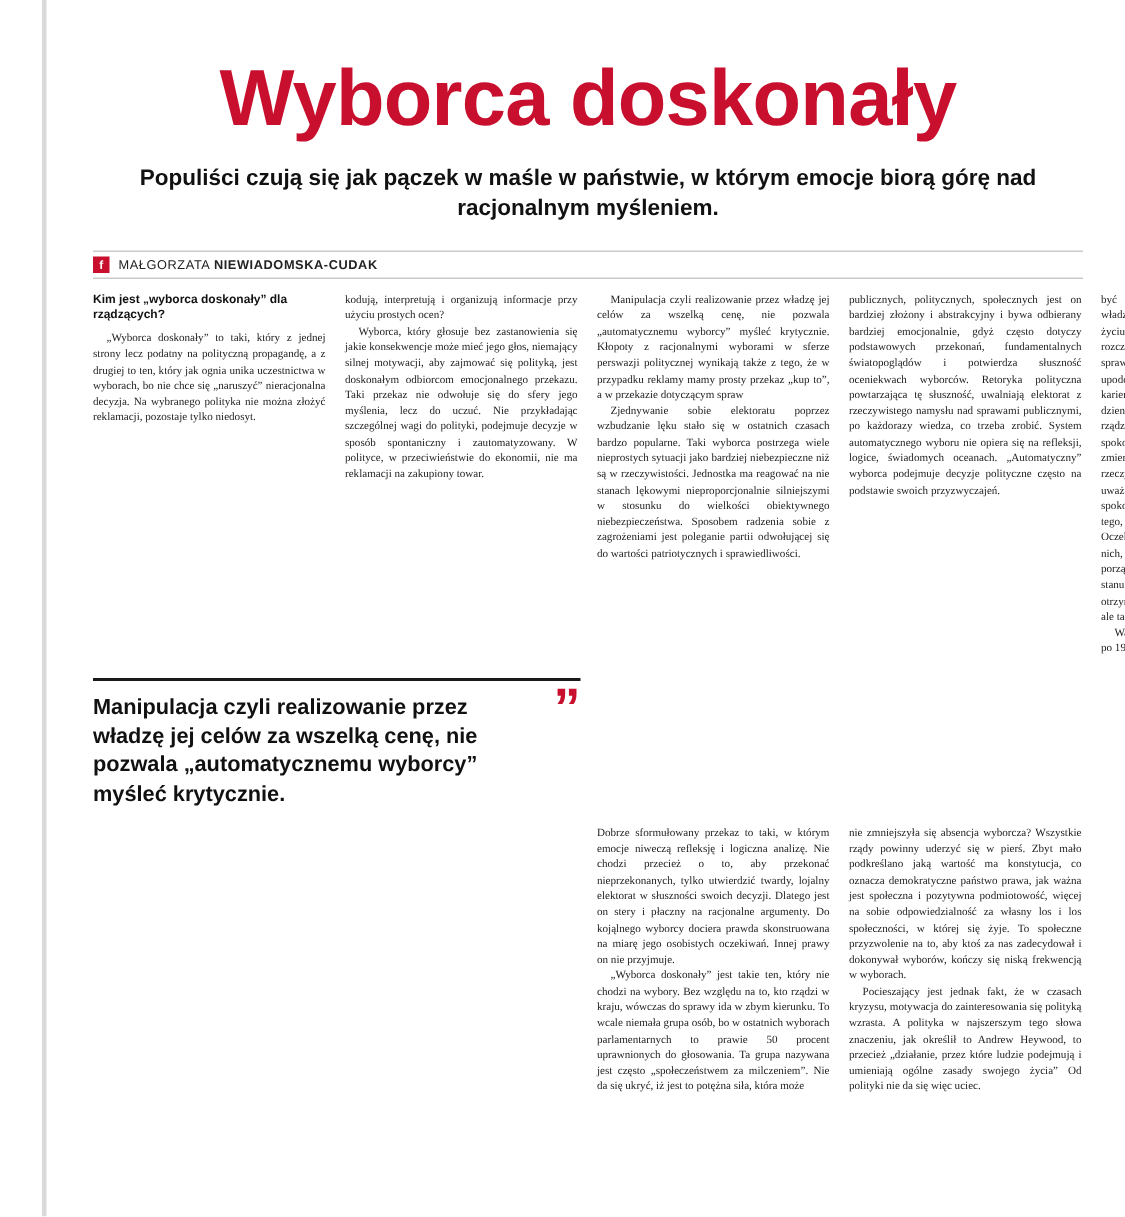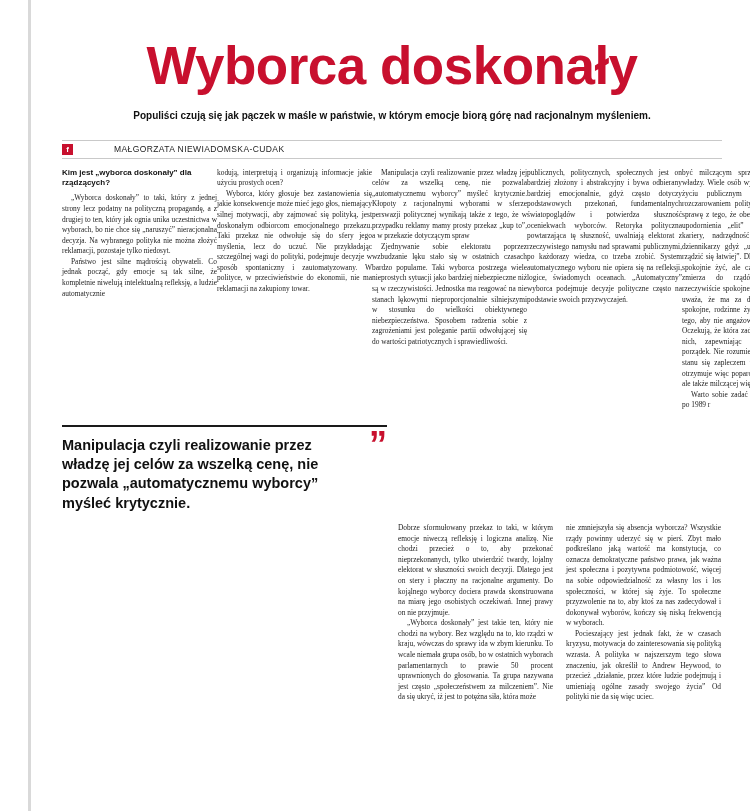--- a/index.html
+++ b/index.html
@@ -47,21 +47,21 @@
     font-weight: bold;
     font-size: 53px;
     line-height: 1.04;
     color: #c8102e;
     letter-spacing: -0.5px;
     margin: 0;
   }
   .deck {
     font-family: "Liberation Sans", sans-serif;
     font-weight: bold;
-    font-size: 10px;
+    font-size: 15px;
     line-height: 1.35;
     color: #111;
     margin: 16px auto 0 auto;
     max-width: 600px;
   }
 
   
   .byline-bar {
     margin-top: 17px;
     border-top: 1px solid #c9c9c9;
@@ -84,30 +84,30 @@
     display: inline-block;
   }
   .byline-text {
     font-family: "Liberation Sans", sans-serif;
     font-size: 8.5px;
     letter-spacing: 0.4px;
     color: #222;
   }
   .byline-text .first {
     font-weight: normal;
-    margin-left: 35px;
   }
   .byline-text .last {
-    font-weight: normal;
+    font-weight: bold;
   }
 
   
   .cols {
     margin-top: 9px;
     display: flex;
+    gap: 13px;
     align-items: flex-start;
   }
   .col {
     width: 155px;
     flex: 0 0 155px;
   }
   .col p, .colblock p {
     font-family: "Liberation Serif", serif;
     font-size: 7.4px;
     line-height: 1.43;
@@ -182,25 +182,24 @@
     <div class="byline-bar">
       <span class="byline-mark">f</span>
       <span class="byline-text"><span class="first">MAŁGORZATA</span> <span class="last">NIEWIADOMSKA-CUDAK</span></span>
     </div>
 
     <div class="cols">
 
       <div class="col">
         <div class="subhead">Kim jest „wyborca doskonały” dla rządzących?</div>
         <p>„Wyborca doskonały” to taki, który z jednej strony lecz podatny na polityczną propagandę, a z drugiej to ten, który jak ognia unika uczestnictwa w wyborach, bo nie chce się „naruszyć” nieracjonalna decyzja. Na wybranego polityka nie można złożyć reklamacji, pozostaje tylko niedosyt.</p>
-        <p>Państwo jest silne mądrością obywateli. Co jednak począć, gdy emocje są tak silne, że kompletnie niwelują intelektualną refleksję, a ludzie automatycznie</p>
-      </div>
-
-      <div class="col">
-        <p class="noind">kodują, interpretują i organizują informacje jakie użyciu prostych ocen?</p>
+      </div>
+
+      <div class="col">
+        <p class="noind">kodują, interpretują i organizują informacje przy użyciu prostych ocen?</p>
         <p>Wyborca, który głosuje bez zastanowienia się jakie konsekwencje może mieć jego głos, niemający silnej motywacji, aby zajmować się polityką, jest doskonałym odbiorcom emocjonalnego przekazu. Taki przekaz nie odwołuje się do sfery jego myślenia, lecz do uczuć. Nie przykładając szczególnej wagi do polityki, podejmuje decyzje w sposób spontaniczny i zautomatyzowany. W polityce, w przeciwieństwie do ekonomii, nie ma reklamacji na zakupiony towar.</p>
       </div>
 
       <div class="col">
         <p>Manipulacja czyli realizowanie przez władzę jej celów za wszelką cenę, nie pozwala „automatycznemu wyborcy” myśleć krytycznie. Kłopoty z racjonalnymi wyborami w sferze perswazji politycznej wynikają także z tego, że w przypadku reklamy mamy prosty przekaz „kup to”, a w przekazie dotyczącym spraw</p>
         <p>Zjednywanie sobie elektoratu poprzez wzbudzanie lęku stało się w ostatnich czasach bardzo popularne. Taki wyborca postrzega wiele nieprostych sytuacji jako bardziej niebezpieczne niż są w rzeczywistości. Jednostka ma reagować na nie stanach lękowymi nieproporcjonalnie silniejszymi w stosunku do wielkości obiektywnego niebezpieczeństwa. Sposobem radzenia sobie z zagrożeniami jest poleganie partii odwołującej się do wartości patriotycznych i sprawiedliwości.</p>
       </div>
 
       <div class="col">
         <p class="noind">publicznych, politycznych, społecznych jest on bardziej złożony i abstrakcyjny i bywa odbierany bardziej emocjonalnie, gdyż często dotyczy podstawowych przekonań, fundamentalnych światopoglądów i potwierdza słuszność oceniekwach wyborców. Retoryka polityczna powtarzająca tę słuszność, uwalniają elektorat z rzeczywistego namysłu nad sprawami publicznymi, po każdorazy wiedza, co trzeba zrobić. System automatycznego wyboru nie opiera się na refleksji, logice, świadomych oceanach. „Automatyczny” wyborca podejmuje decyzje polityczne często na podstawie swoich przyzwyczajeń.</p>

